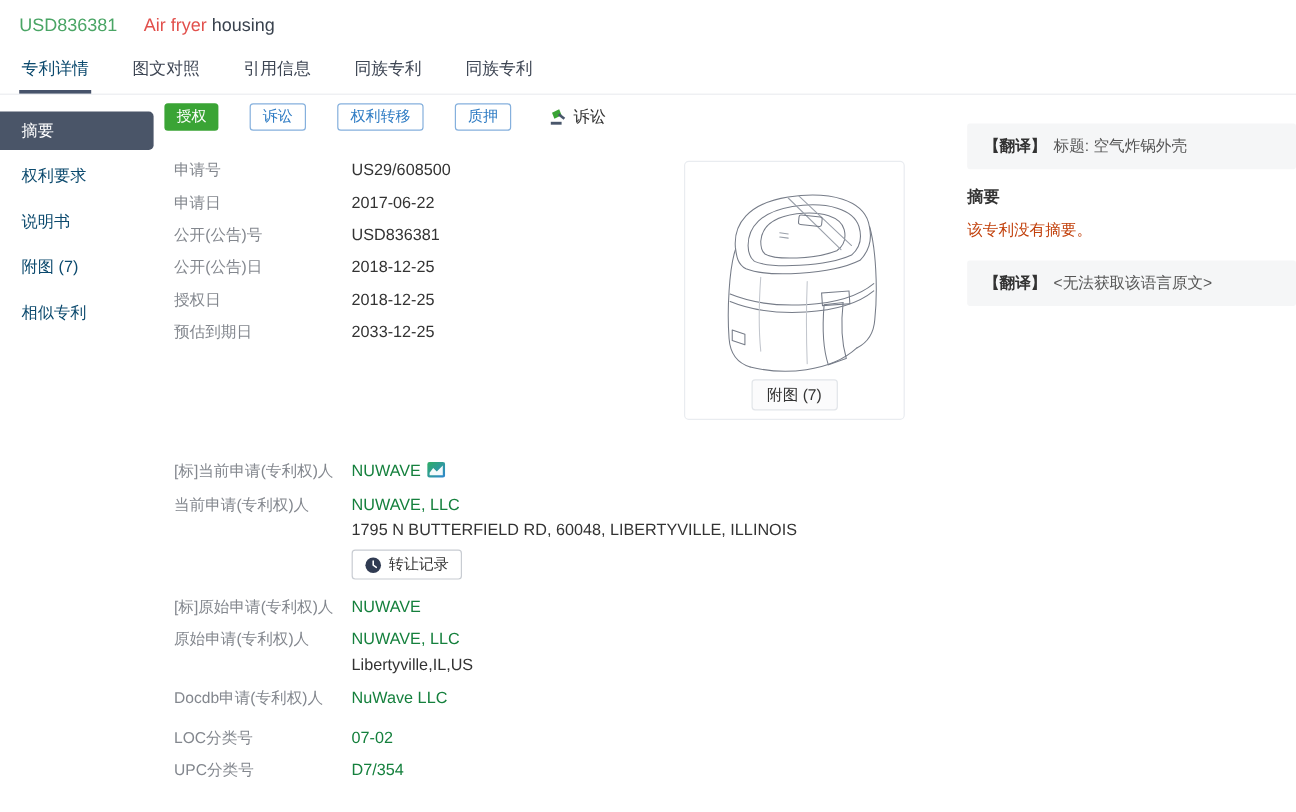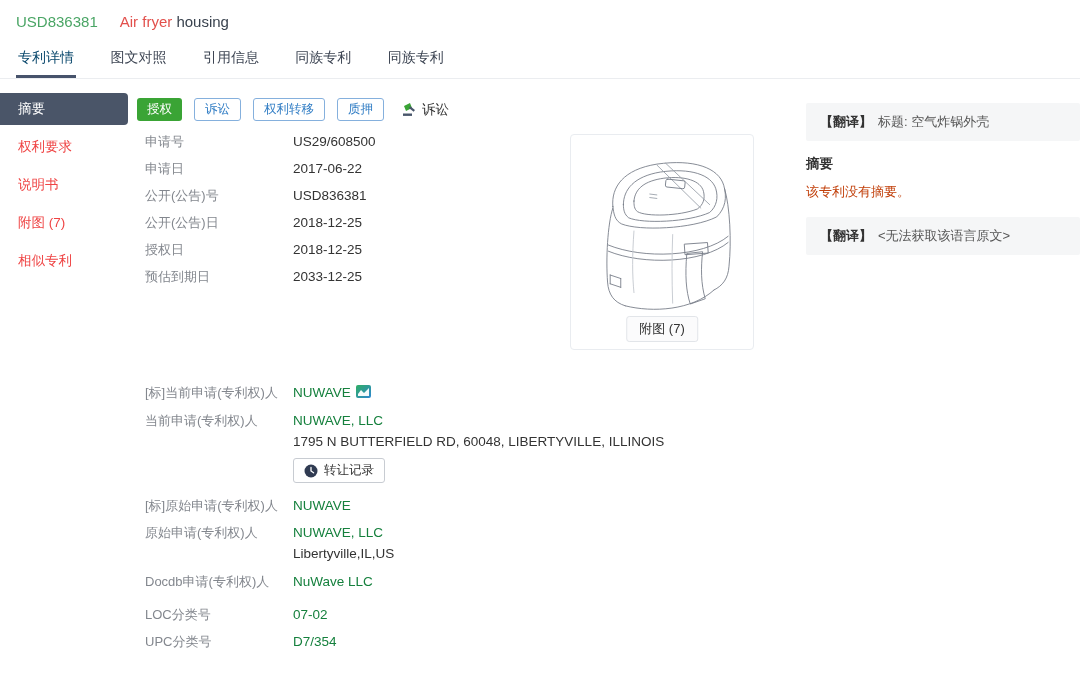--- a/index.html
+++ b/index.html
@@ -16,26 +16,26 @@
   .title-hl { color:#e2504c; }
   .title-rest { color:#39424e; }
 
   
   .tabbar { position:absolute; top:40px; left:0; right:0; border-bottom:1px solid #ebedf0; padding-left:16px; }
   .tab { display:inline-block; font-size:14px; color:#3e4654; padding:9px 2px 11px; margin-right:28px; cursor:pointer; }
   .tab.active { border-bottom:3px solid #47536b; padding-bottom:8px; color:#0c4a6e; }
 
   
   .sidebar { position:absolute; top:93px; left:0; width:128px; font-size:13.5px; }
-  .side-item { padding:7px 0 7px 18px; color:#ef4444; margin-bottom:6px; cursor:pointer; }
+  .side-item { padding:7px 0 7px 18px; color:#0c4a6e; margin-bottom:6px; cursor:pointer; }
   .side-item.active { background:#4a5568; color:#fff; border-radius:0 4px 4px 0; }
   .side-item.disabled { color:#bcc2ca; }
 
   
-  .badges { position:absolute; left:137px; top:98px; display:flex; align-items:center; gap:12px; }
+  .badges { position:absolute; left:137px; top:86px; display:flex; align-items:center; gap:26px; }
   .badge-solid { background:#3aa435; color:#fff; font-size:12.5px; padding:3px 10px; border-radius:3px; }
   .badge-outline { border:1px solid #85b0dd; color:#2f7cc4; background:#fff; font-size:12.5px; padding:2px 10px; border-radius:3px; }
   .lit-link { display:flex; align-items:center; gap:5px; margin-left:6px; font-size:13.5px; color:#333; cursor:pointer; }
 
   
   .fields { position:absolute; left:145px; top:133px; }
   .frow { display:flex; margin-bottom:9px; line-height:18px; }
   .flabel { width:148px; color:#83878e; font-size:13px; }
   .fvalue { color:#333; font-size:13.5px; }
 

